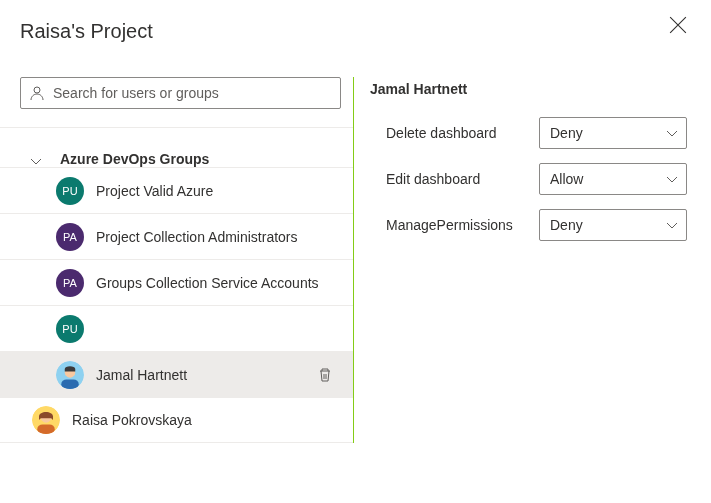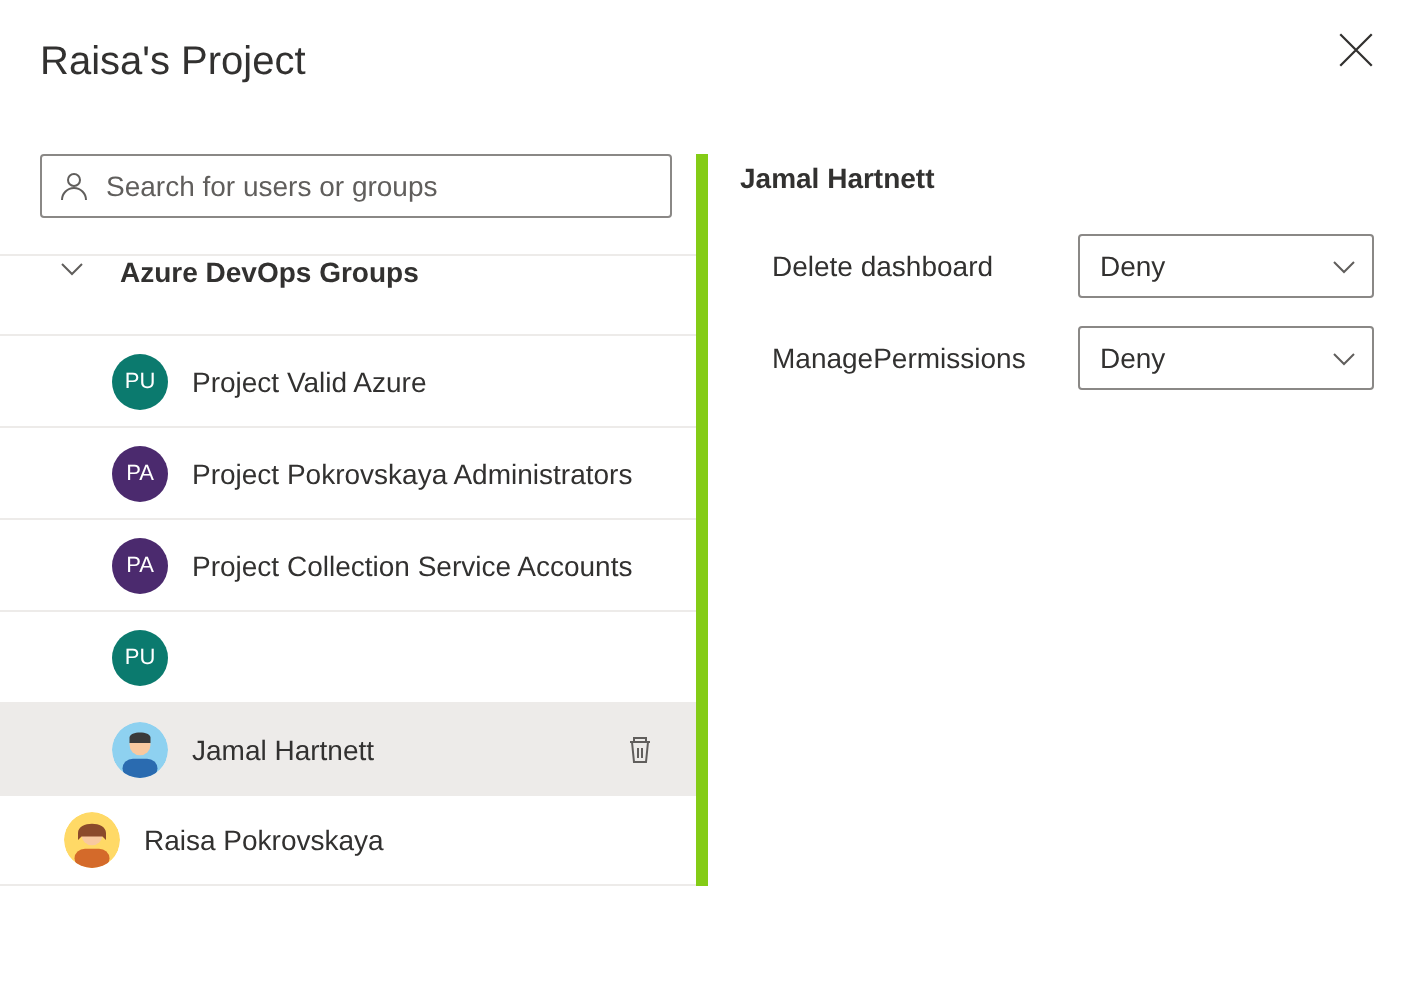--- a/index.html
+++ b/index.html
@@ -28,21 +28,21 @@
     font-weight: 400;
     padding: 20px 0 0 20px;
     margin: 0;
   }
   .content {
     display: flex;
     margin-top: 34px;
   }
   .left-panel {
     width: 354px;
-    border-right: 6px solid #84cc16;
+    border-right: 1px solid #84cc16;
     padding: 0;
   }
   .right-panel {
     flex: 1;
     padding: 4px 24px 0 16px;
   }
   .search-box {
     margin: 0 12px 18px 20px;
     border: 1px solid #8a8886;
     border-radius: 2px;
@@ -62,21 +62,21 @@
     outline: none;
     flex: 1;
     font-size: 14px;
     padding-left: 8px;
     color: #323130;
     background: transparent;
   }
   .search-input::placeholder { color: #605e5c; }
   .group-header {
     display: flex;
-    align-items: flex-start;
+    align-items: flex-end;
     height: 40px;
     padding: 0 0 0 30px;
     font-weight: 600;
     border-top: 1px solid #edebe9;
     cursor: pointer;
   }
   .chevron {
     width: 12px;
     height: 12px;
     margin-right: 18px;
@@ -183,27 +183,27 @@
     <div class="list-row">
       <div class="avatar" style="background:#0b7a6e">
           <span>PU</span>
         </div>
       <span class="row-label">Project Valid Azure</span>
     </div>
     <div class="list-row">
       <div class="avatar" style="background:#4b2a6e">
           <span>PA</span>
         </div>
-      <span class="row-label">Project Pokrovskaya Administrators</span>
+      <span class="row-label">Project Collection Administrators</span>
     </div>
     <div class="list-row">
       <div class="avatar" style="background:#4b2a6e">
           <span>PA</span>
         </div>
-      <span class="row-label">Project Collection Service Accounts</span>
+      <span class="row-label">Groups Collection Service Accounts</span>
     </div>
     <div class="list-row">
       <div class="avatar" style="background:#0b7a6e">
           <span>PU</span>
         </div>
     </div>
 
 
     <div class="list-row selected">
       <svg class="user-avatar avatar" viewBox="0 0 32 32">
@@ -235,20 +235,29 @@
     <div class="perm-row">
       <span class="perm-label">Delete dashboard</span>
       <div class="perm-select">
         <span>Deny</span>
         <svg class="dropdown-chevron" viewBox="0 0 12 12">
             <path d="M1 4 L6 9 L11 4" fill="none" stroke="currentColor" stroke-width="1"></path>
           </svg>
       </div>
     </div>
     <div class="perm-row">
+      <span class="perm-label">Edit dashboard</span>
+      <div class="perm-select">
+        <span>Allow</span>
+        <svg class="dropdown-chevron" viewBox="0 0 12 12">
+            <path d="M1 4 L6 9 L11 4" fill="none" stroke="currentColor" stroke-width="1"></path>
+          </svg>
+      </div>
+    </div>
+    <div class="perm-row">
       <span class="perm-label">ManagePermissions</span>
       <div class="perm-select">
         <span>Deny</span>
         <svg class="dropdown-chevron" viewBox="0 0 12 12">
             <path d="M1 4 L6 9 L11 4" fill="none" stroke="currentColor" stroke-width="1"></path>
           </svg>
       </div>
     </div>
   </div>
 </div>

